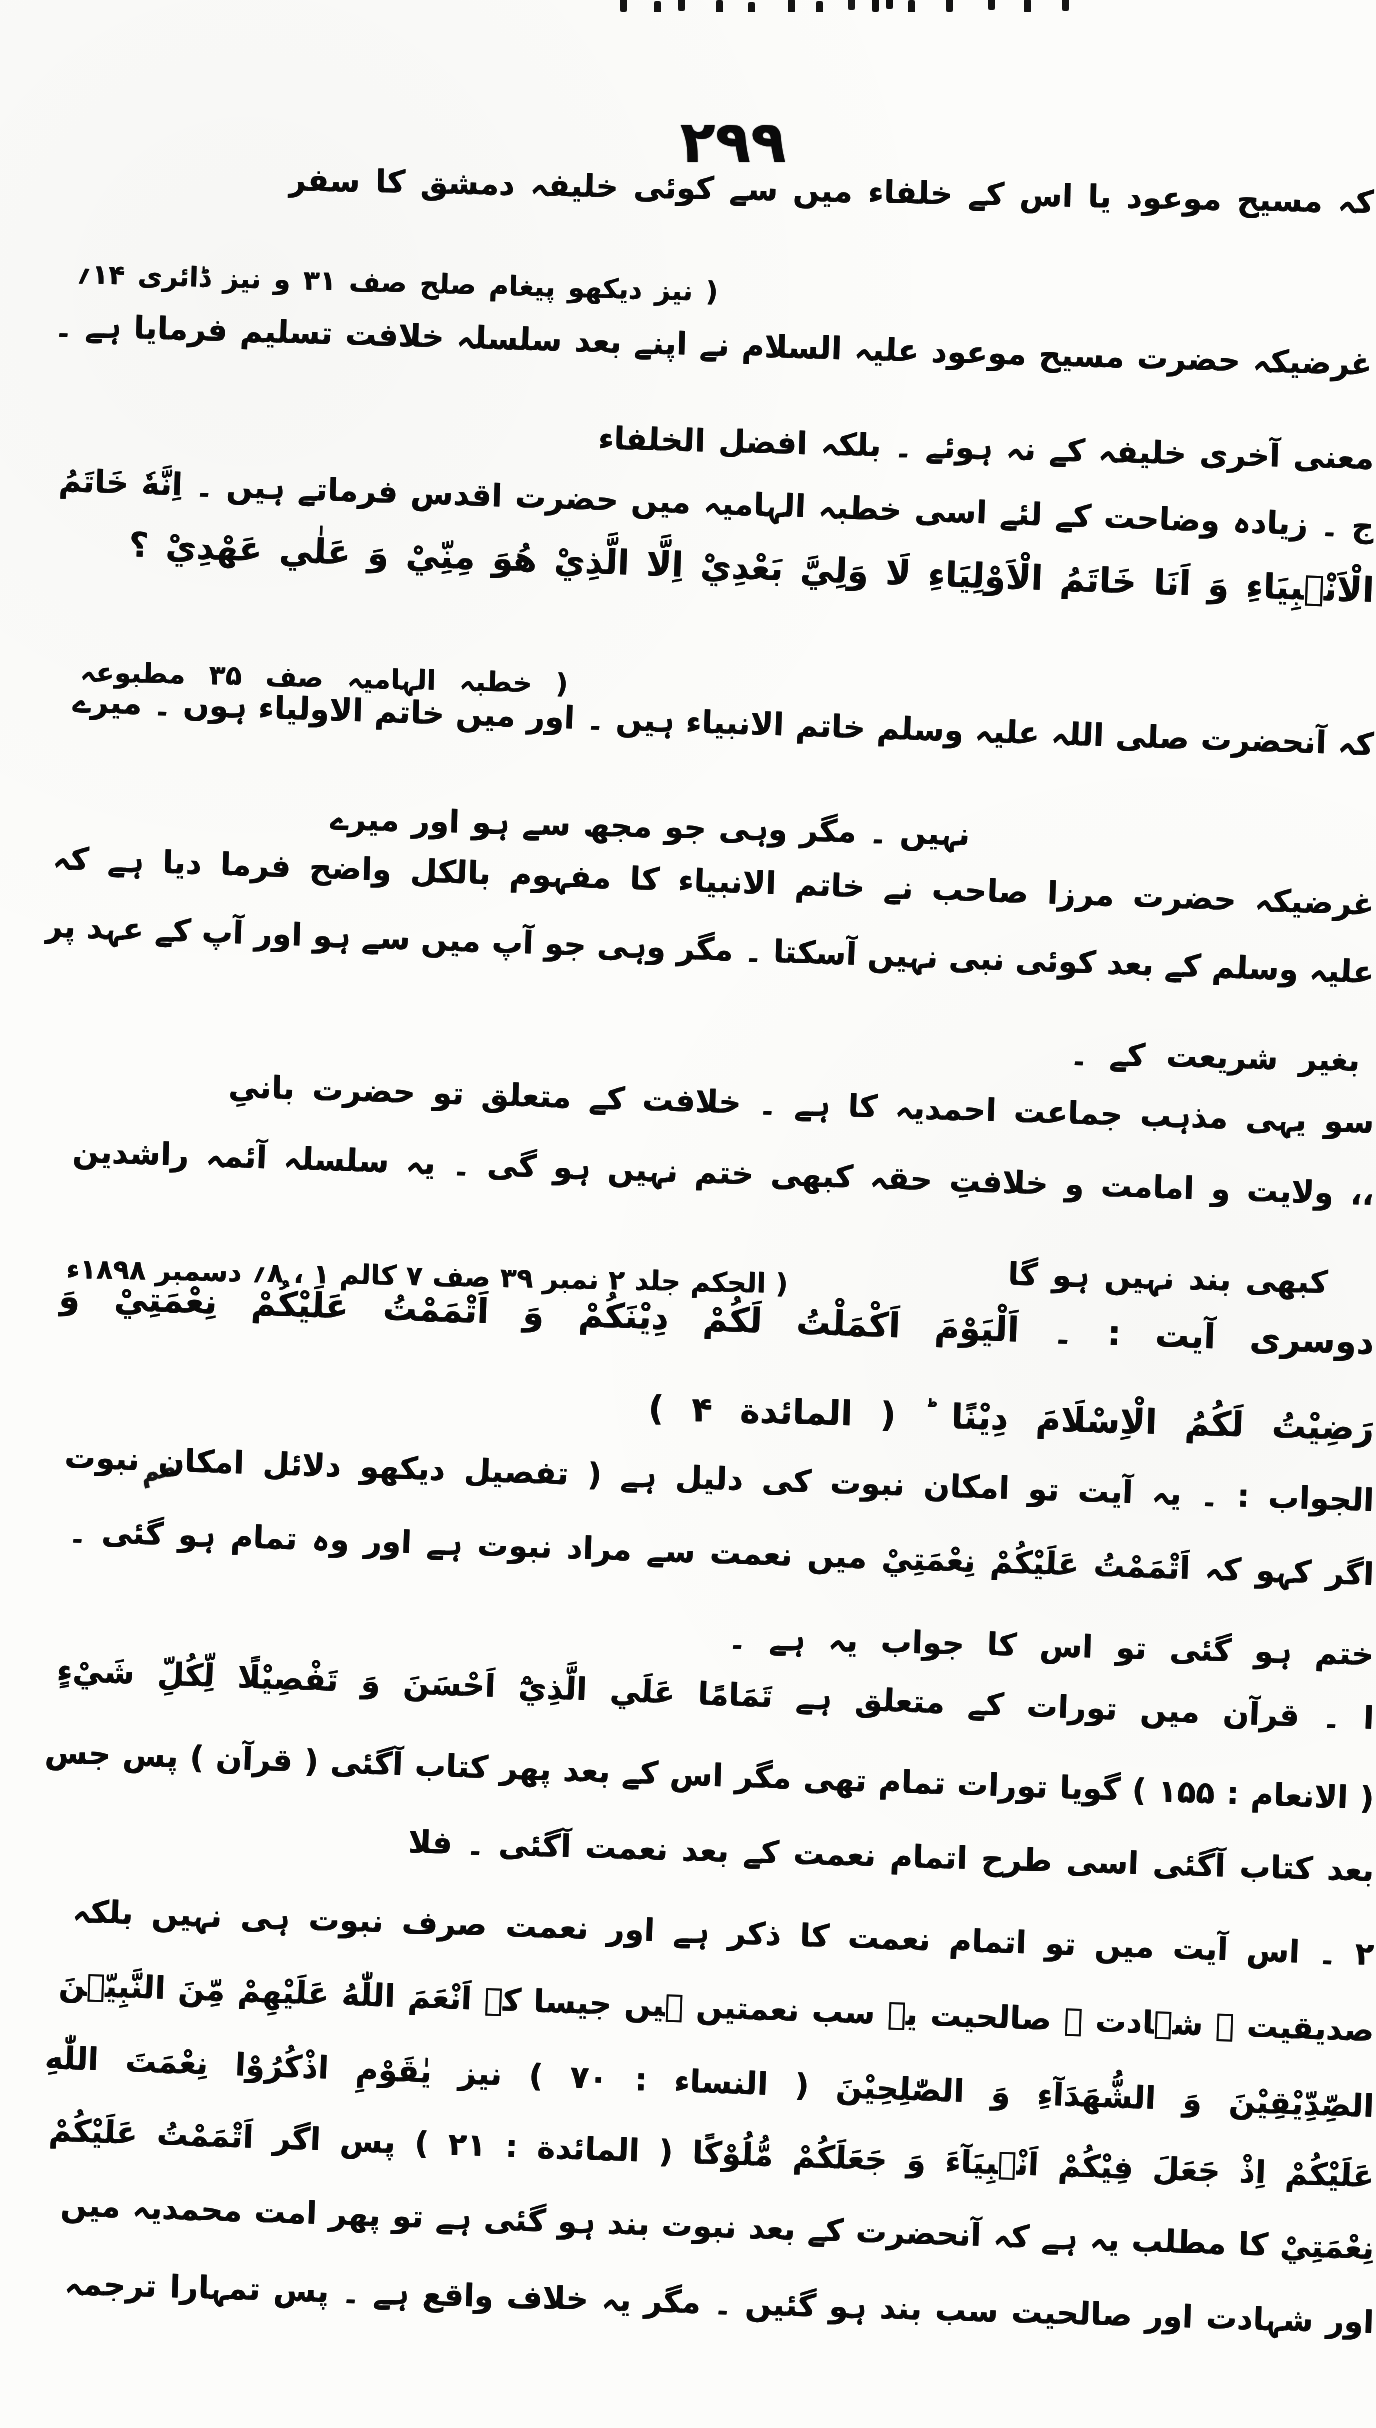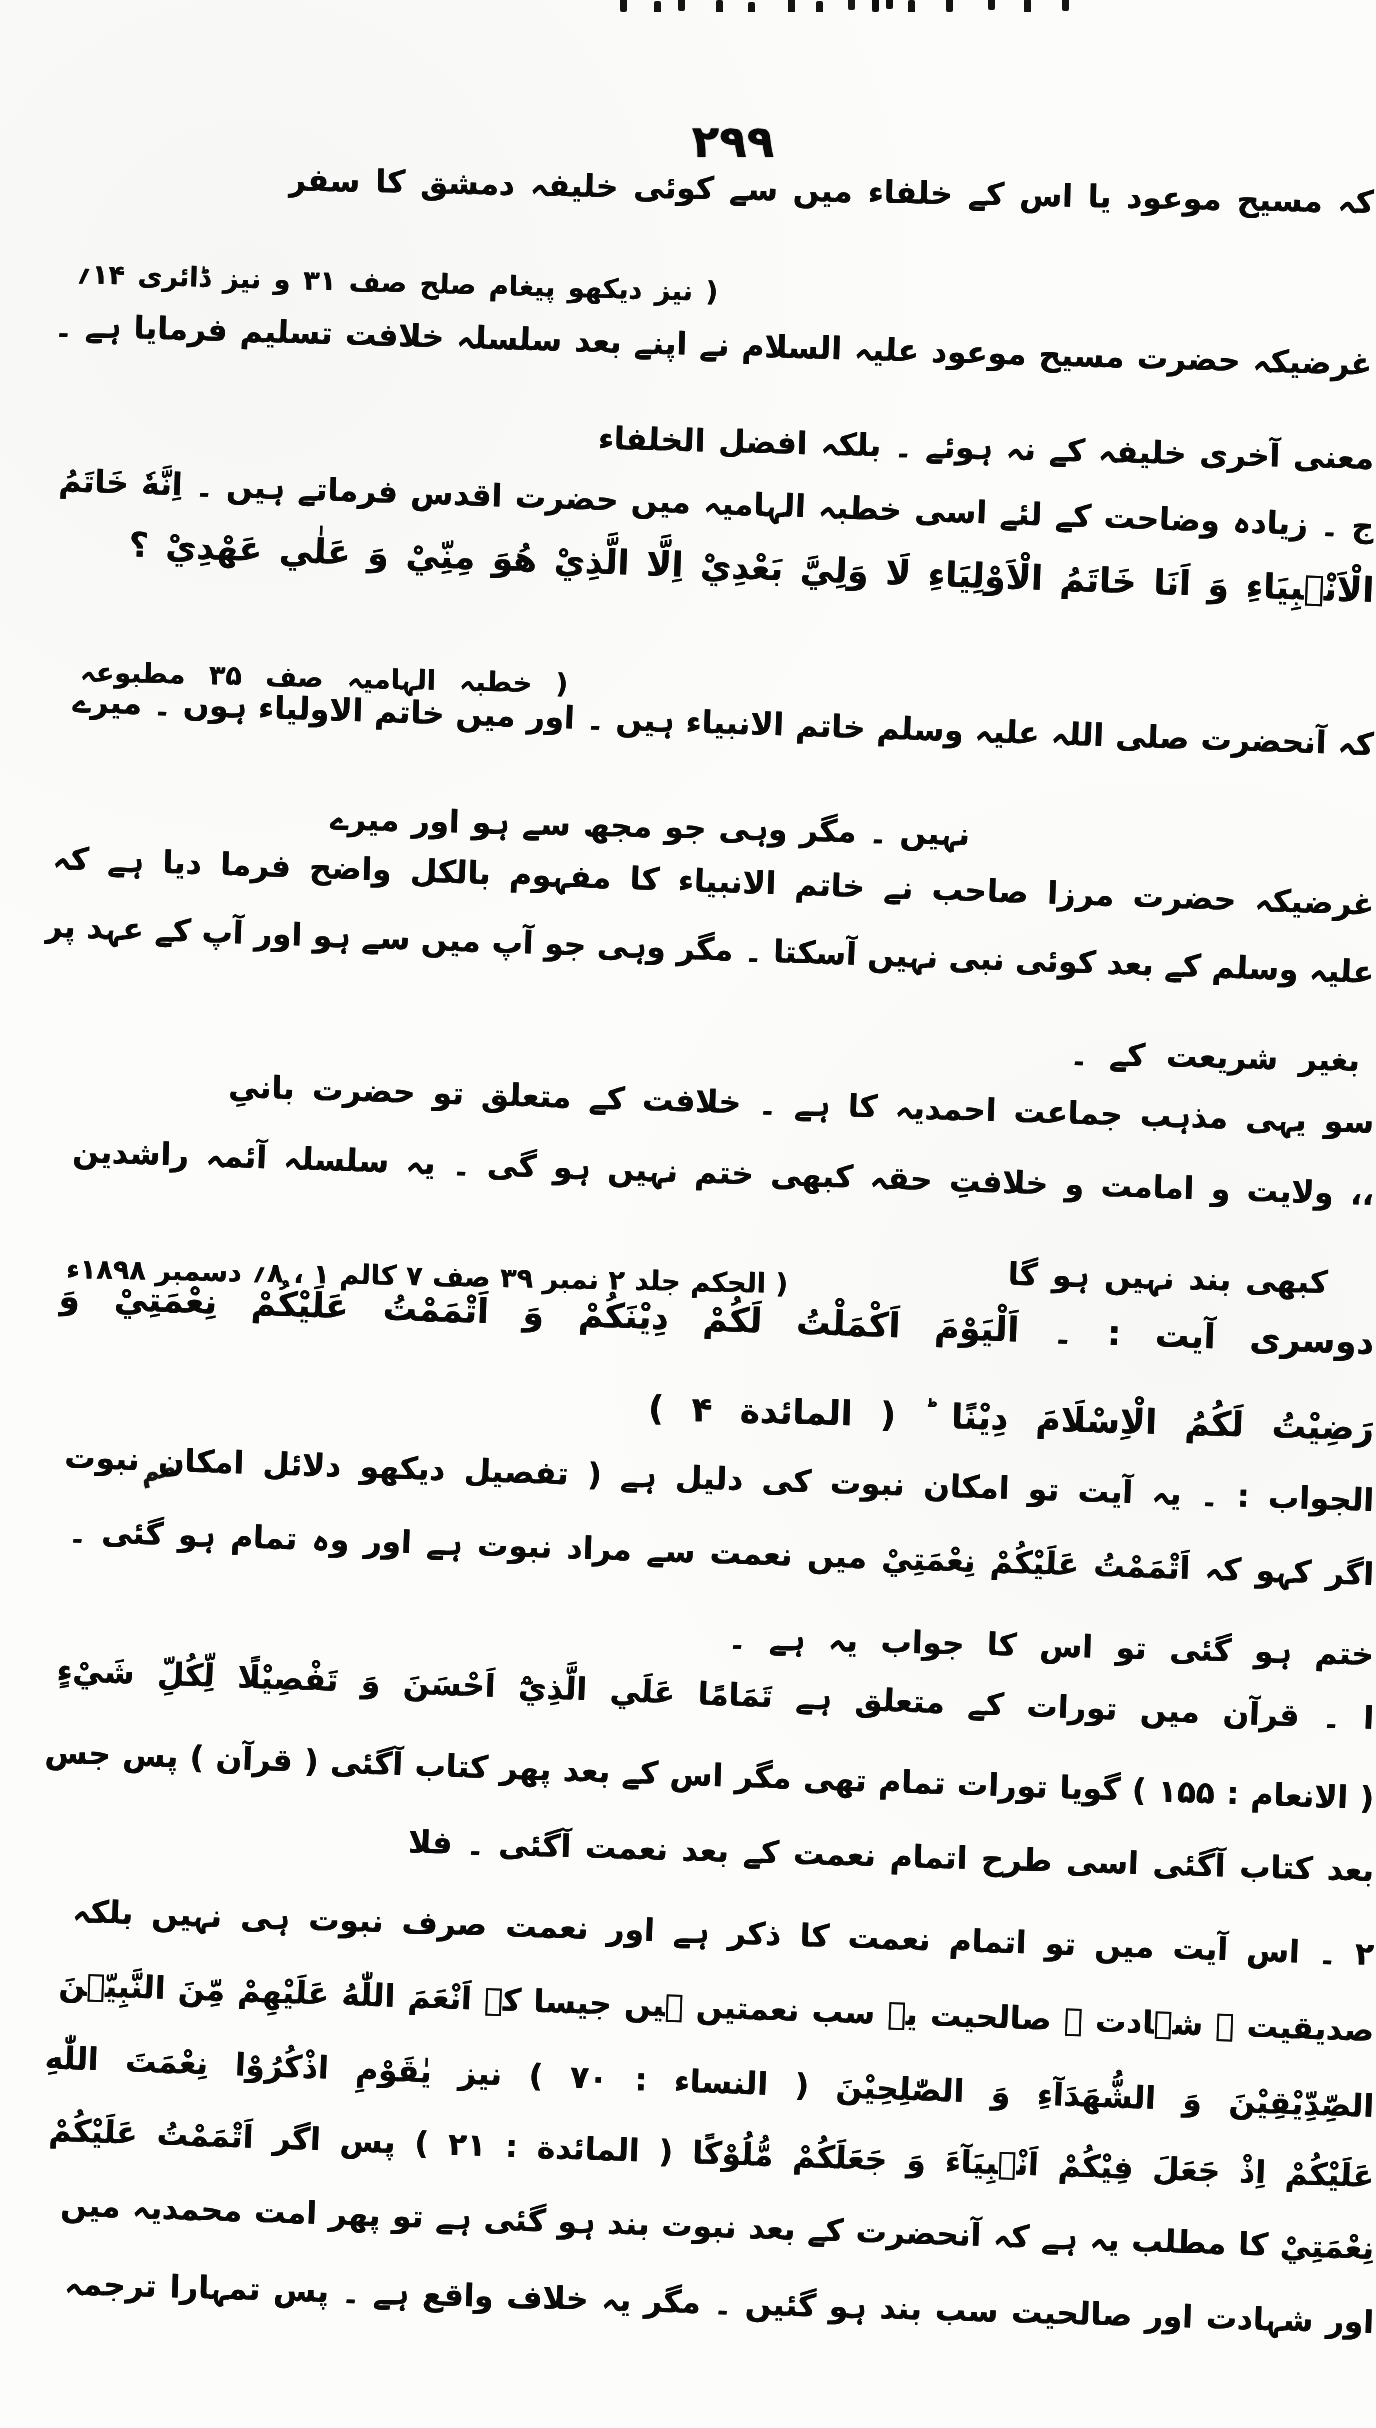--- a/index.html
+++ b/index.html
@@ -45,21 +45,21 @@
   .big{
     font-size:1.9em;
     line-height:0;
     vertical-align:-8px;
     margin-right:10px;
     text-shadow:0 0 1px #000;
   }
   #page-number{
     position:absolute;top:112px;left:628px;width:210px;
     text-align:center;text-align-last:center;
-    font-size:45px;font-weight:700;color:#0a0a0a;
+    font-size:58px;font-weight:700;color:#0a0a0a;
     letter-spacing:10px;line-height:60px;height:60px;
     text-shadow:0 0 1px #000;
     direction:rtl;
   }
   
   #top-fragment{
     position:absolute;top:-4px;left:618px;width:486px;height:16px;
     overflow:hidden;
   }
   #top-fragment .stroke{

